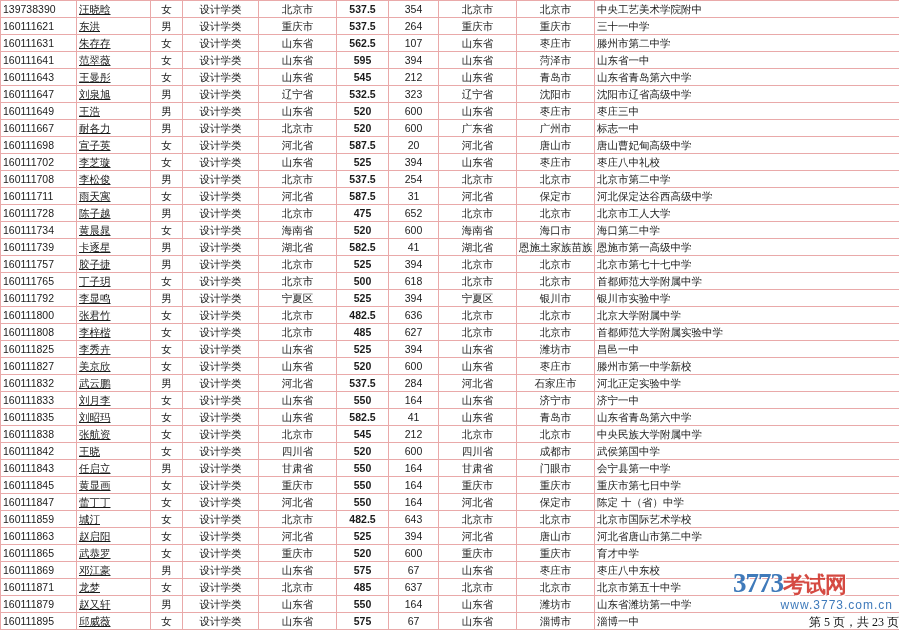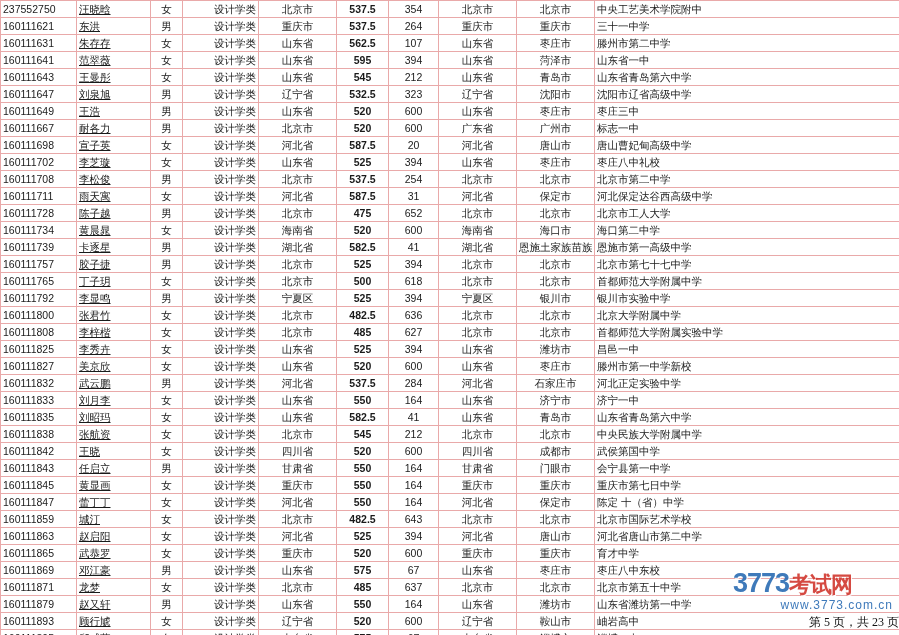--- a/index.html
+++ b/index.html
@@ -47,21 +47,21 @@
   col.c4 { width: 78px; }
   col.c5 { width: 52px; }
   col.c6 { width: 50px; }
   col.c7 { width: 78px; }
   col.c8 { width: 78px; }
   col.c9 { width: 305px; }
 
   td.num   { text-align: left; }
   td.name  { text-align: left; text-decoration: underline; }
   td.sex   { text-align: center; }
-  td.major { text-align: right; }
+  td.major { text-align: center; }
   td.prov  { text-align: center; }
   td.score { text-align: center; font-weight: bold; }
   td.rank  { text-align: center; }
   td.prov2 { text-align: center; }
   td.city  { text-align: center; }
   td.school{ text-align: left; padding-left: 6px; }
 
   .footer {
     position: absolute;
     left: 0;
@@ -76,21 +76,21 @@
   .watermark {
     position: absolute;
     right: 6px;
     bottom: 20px;
     width: 160px;
     height: 46px;
     pointer-events: none;
     opacity: 0.92;
   }
   .wm-main {
-    font-family: Liberation Sans, sans-serif;
+    font-family: Liberation Serif, serif;
     font-size: 27px;
     font-weight: bold;
     letter-spacing: -1px;
     line-height: 28px;
     color: #2f6fb5;
     text-shadow: 1px 1px 0 #ffffff;
   }
   .wm-main .digits { color: #2f6fb5; }
   .wm-main .zh { color: #d23b32; font-size: 22px; }
   .wm-sub {
@@ -114,21 +114,21 @@
         <col class="c3">
         <col class="c4">
       <col class="c5">
         <col class="c6">
         <col class="c7">
         <col class="c8">
         <col class="c9">
     </colgroup>
     <tbody>
         <tr>
-          <td class="num">237552750</td>
+          <td class="num">139738390</td>
           <td class="name">汪晓晗</td>
           <td class="sex">女</td>
           <td class="major">设计学类</td>
           <td class="prov">北京市</td>
           <td class="score">537.5</td>
           <td class="rank">354</td>
           <td class="prov2">北京市</td>
           <td class="city">北京市</td>
           <td class="school">中央工艺美术学院附中</td>
         </tr>
@@ -544,32 +544,20 @@
           <td class="num">160111879</td>
           <td class="name">赵又轩</td>
           <td class="sex">男</td>
           <td class="major">设计学类</td>
           <td class="prov">山东省</td>
           <td class="score">550</td>
           <td class="rank">164</td>
           <td class="prov2">山东省</td>
           <td class="city">潍坊市</td>
           <td class="school">山东省潍坊第一中学</td>
-        </tr>
-        <tr>
-          <td class="num">160111893</td>
-          <td class="name">顾行虓</td>
-          <td class="sex">女</td>
-          <td class="major">设计学类</td>
-          <td class="prov">辽宁省</td>
-          <td class="score">520</td>
-          <td class="rank">600</td>
-          <td class="prov2">辽宁省</td>
-          <td class="city">鞍山市</td>
-          <td class="school">岫岩高中</td>
         </tr>
         <tr>
           <td class="num">160111895</td>
           <td class="name">邱威薇</td>
           <td class="sex">女</td>
           <td class="major">设计学类</td>
           <td class="prov">山东省</td>
           <td class="score">575</td>
           <td class="rank">67</td>
           <td class="prov2">山东省</td>

